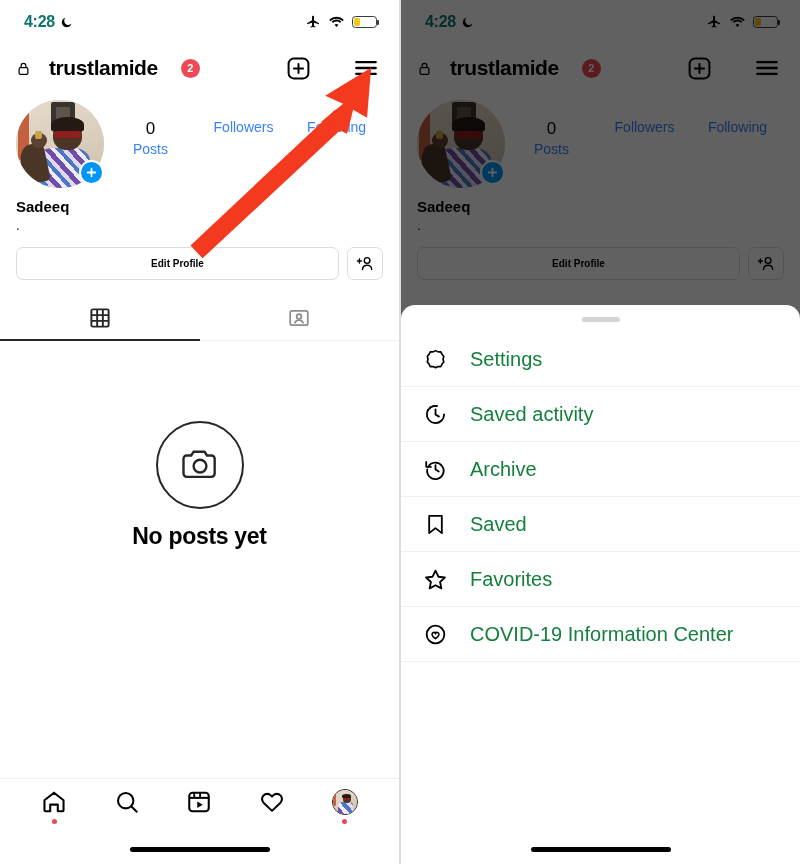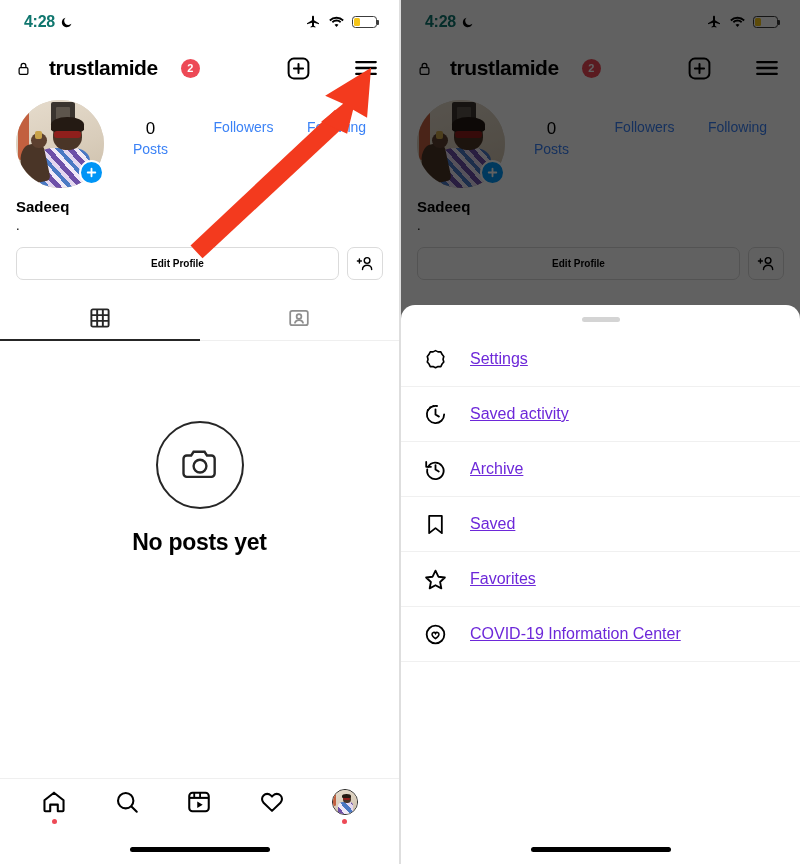--- a/index.html
+++ b/index.html
@@ -135,21 +135,21 @@
     height:2px; background:#262626;
   }
 
   
   .empty { display:flex; flex-direction:column; align-items:center; padding-top:80px; }
   .empty-circle {
     width:88px; height:88px; border-radius:50%;
     border:2px solid #262626;
     display:flex; align-items:center; justify-content:center;
   }
-  .empty-title { font-size:23px; font-weight:bold; color:#000; margin-top:20px; letter-spacing:-0.3px; }
+  .empty-title { font-size:23px; font-weight:bold; color:#000; margin-top:14px; letter-spacing:-0.3px; }
 
   
   .bottomnav {
     position:absolute; left:0; right:0; bottom:0; height:86px;
     border-top:1px solid #efefef; background:#fff;
   }
   .nav-items { display:flex; height:54px; align-items:center; padding:0 18px; }
   .nav-item { flex:1; display:flex; flex-direction:column; align-items:center; position:relative; }
   .nav-dot {
     width:5px; height:5px; border-radius:50%;
@@ -177,21 +177,21 @@
     margin:12px auto 0 auto;
   }
   .menu-list { padding:10px 0 0 0; }
   .menu-item {
     display:flex; align-items:center;
     height:55px; padding:0 22px; gap:22px;
     border-bottom:1px solid #f0f0f0;
   }
   .menu-item:last-child { border-bottom:1px solid #f0f0f0; }
   .menu-ic { width:25px; height:25px; flex:none; display:flex; align-items:center; justify-content:center; }
-  .menu-lbl { font-size:16px; color:#6d28d9;text-decoration:underline; }
+  .menu-lbl { font-size:20px; color:#15803d; }
 
   
   .arrow-layer { position:absolute; inset:0; pointer-events:none; }
 </style>
 </head>
 <body>
 
 <div class="screens">
 
   <div class="phone left">

